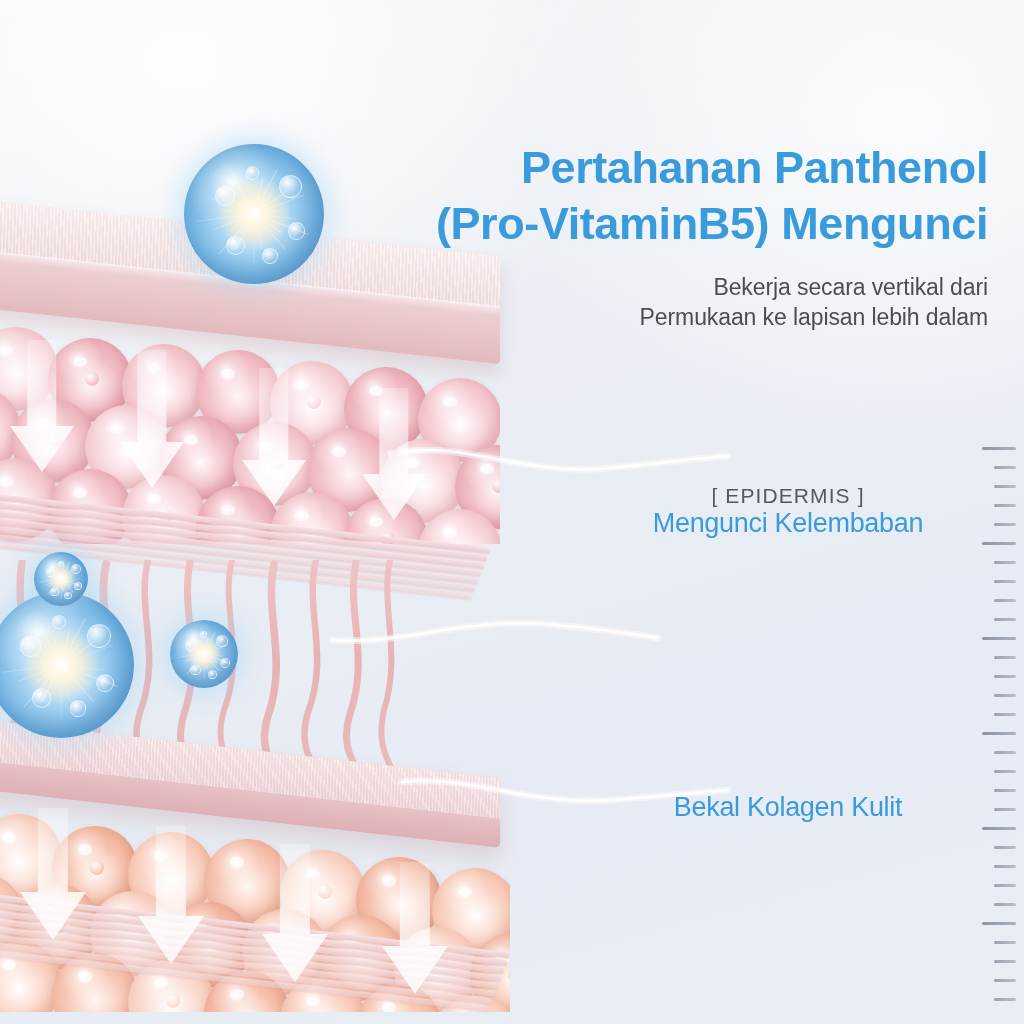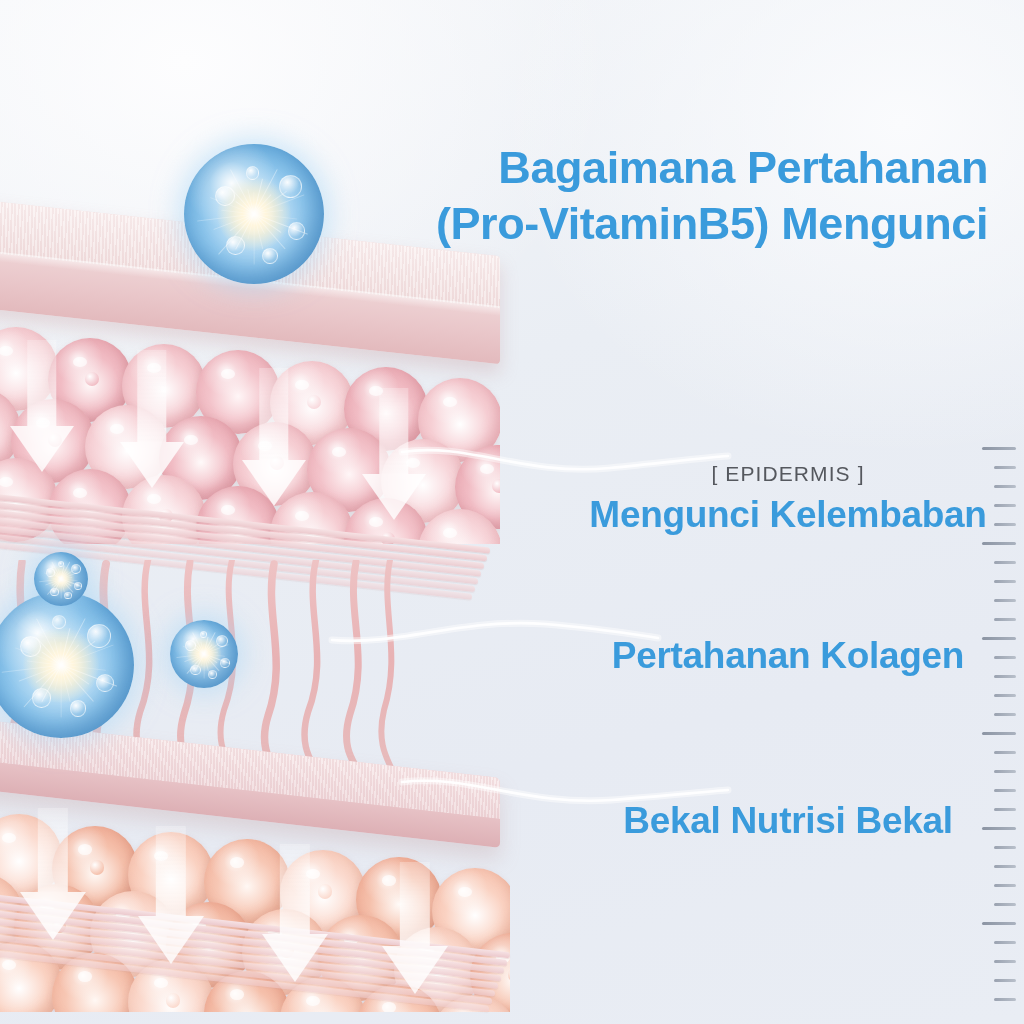--- a/index.html
+++ b/index.html
@@ -33,22 +33,22 @@
   .subtitle{
     position:absolute;left:420px;top:272px;width:568px;
     text-align:right;color:#4b4e53;
     font-size:23px;line-height:30px;font-weight:400;letter-spacing:-0.1px;
   }
   .subtitle span{display:block;}
 
   
   .lbl{position:absolute;width:420px;left:578px;text-align:center;}
   .lbl .cap{color:#55585e;font-size:21px;letter-spacing:1.1px;font-weight:400;}
-  .lbl .big{color:#3a9bdc;font-size:37px;font-weight:700;margin-top:8px;letter-spacing:-0.3px;}
-  #lbl0{top:462px;} #lbl1{top:627px;} #lbl2{top:792px;}
+  .lbl .big{color:#3a9bdc;font-size:27px;font-weight:400;letter-spacing:-0.3px;}
+  #lbl0{top:484px;} #lbl1{top:627px;} #lbl2{top:792px;}
 
   
   .streak{position:absolute;height:46px;width:330px;pointer-events:none;}
   .streak svg{display:block;overflow:visible;}
 
   
   #skin{position:absolute;left:-130px;top:222px;width:650px;height:802px;}
 
   
   .slabTop{
@@ -523,33 +523,36 @@
     </svg>
   </div>
   <div class="streak" style="left:400px;top:772px;">
     <svg width="330" height="46" viewBox="0 0 330 46">
       <path d="M2,10 C70,2 124,34 212,28 C264,24 302,20 328,18" fill="none" stroke="rgba(255,255,255,.95)" stroke-width="2.6" stroke-linecap="round"></path>
       <path d="M2,10 C70,2 124,34 212,28 C264,24 302,20 328,18" fill="none" stroke="rgba(255,255,255,.45)" stroke-width="7" stroke-linecap="round"></path>
     </svg>
   </div>
 
   <div class="title">
-    <span>Bagaimana Pertahanan</span>
+    <span>Pertahanan Panthenol</span>
     <span>(Pro-VitaminB5) Mengunci</span>
+  </div>
+  <div class="subtitle">
+    <span>Bekerja secara vertikal dari</span>
+    <span>Permukaan ke lapisan lebih dalam</span>
   </div>
 
   <div class="lbl" id="lbl0">
     <div class="cap">[ EPIDERMIS ]</div>
     <div class="big">Mengunci Kelembaban</div>
   </div>
   <div class="lbl" id="lbl1">
-    <div class="big">Pertahanan Kolagen</div>
   </div>
   <div class="lbl" id="lbl2">
-    <div class="big">Bekal Nutrisi Bekal</div>
+    <div class="big">Bekal Kolagen Kulit</div>
   </div>
 
   <div class="ruler" id="ruler">
       <div class="tick major" style="top: 0px;"></div>
       <div class="tick minor" style="top: 19px;"></div>
       <div class="tick minor" style="top: 38px;"></div>
       <div class="tick minor" style="top: 57px;"></div>
       <div class="tick minor" style="top: 76px;"></div>
       <div class="tick major" style="top: 95px;"></div>
       <div class="tick minor" style="top: 114px;"></div>

